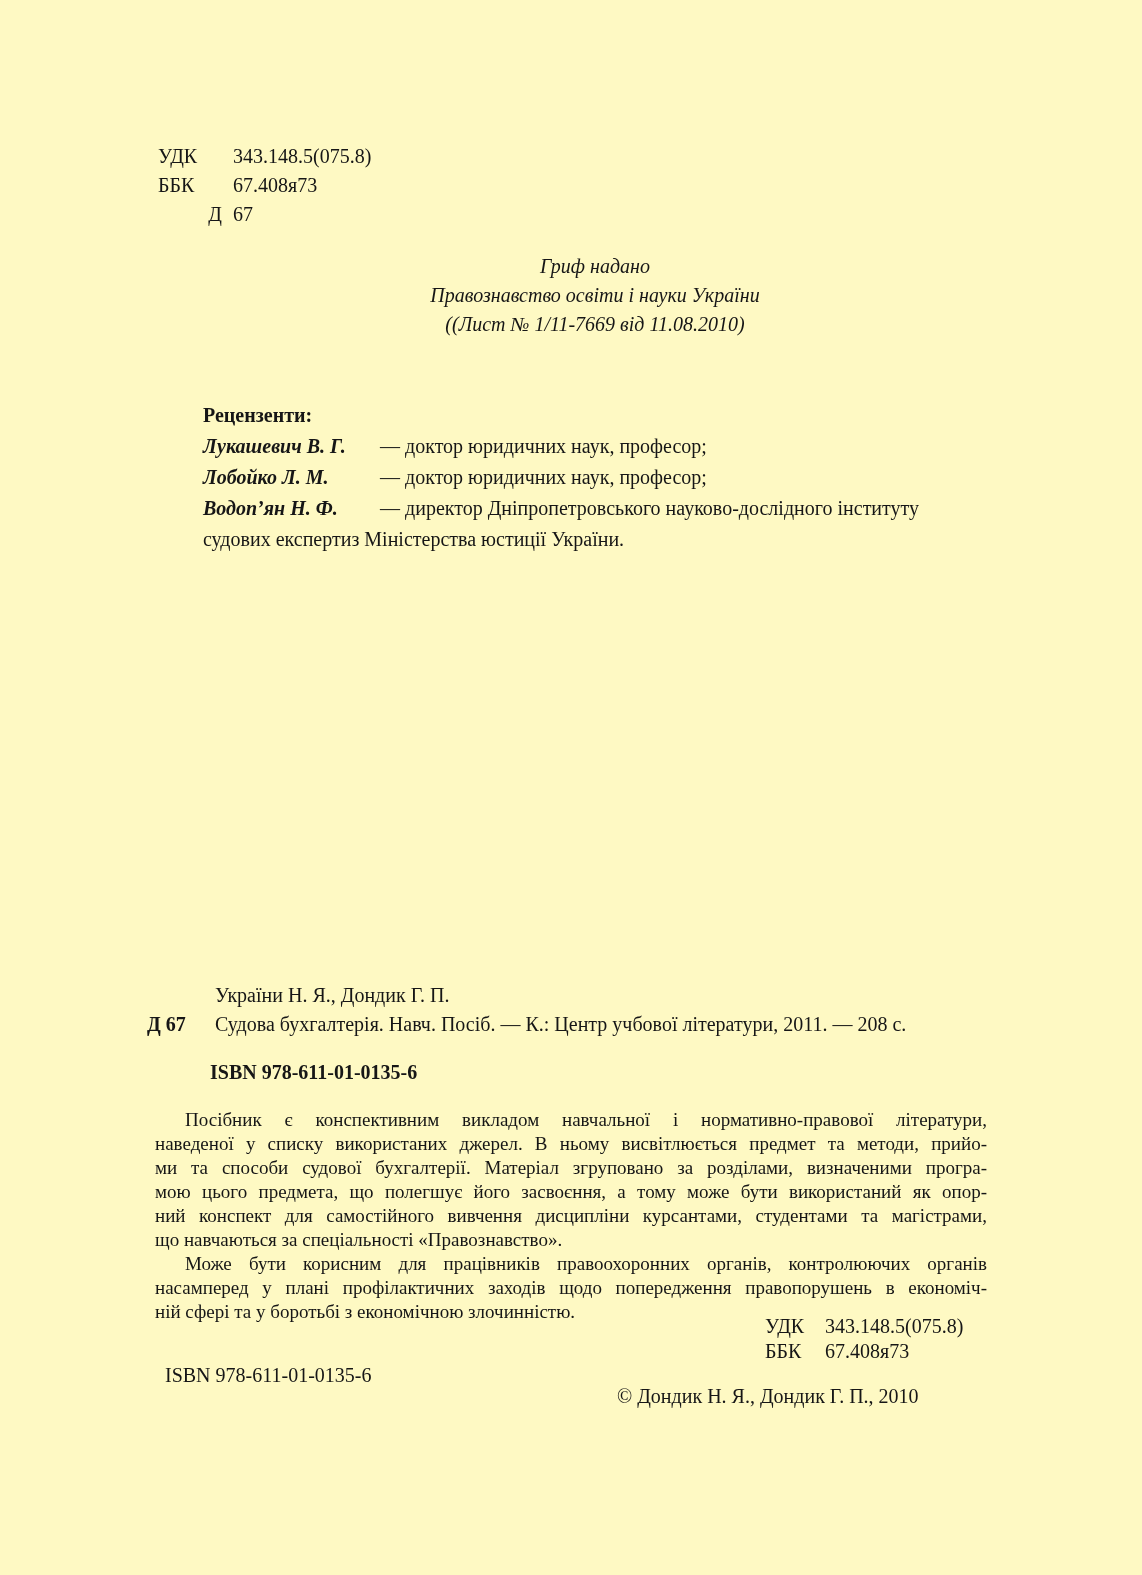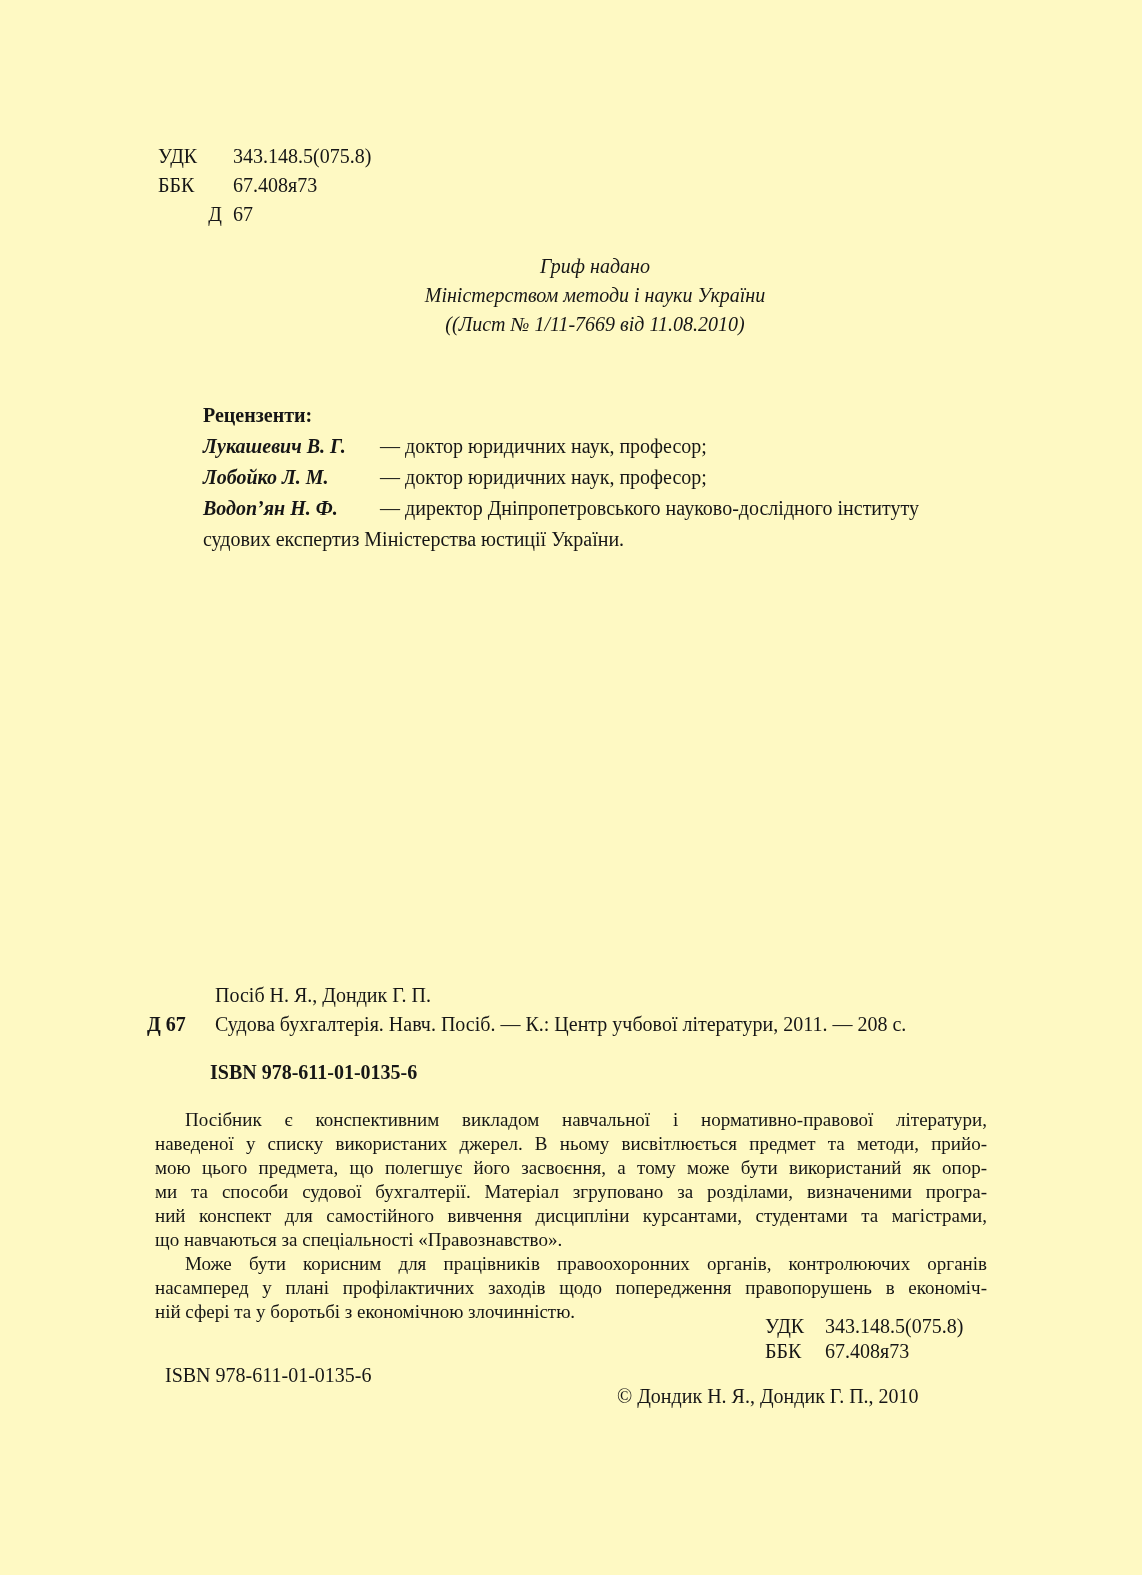--- a/index.html
+++ b/index.html
@@ -55,48 +55,48 @@
     <div class="code-row">
       <span class="lbl">ББК</span><span class="val">67.408я73</span>
     </div>
     <div class="code-row">
       <span class="lbl right">Д</span><span class="val">67</span>
     </div>
   </div>
 
   <div class="abs grant" style="left:205px;top:252px;text-align:center;">
     <div>Гриф надано</div>
-    <div>Міністерством методи і науки України</div>
+    <div>Правознавство освіти і науки України</div>
     <div>((Лист № 1/11-7669 від 11.08.2010)</div>
   </div>
 
   <div class="abs reviewers" style="left:203px;top:400px;">
     <div class="rev-heading">Рецензенти:</div>
     <div class="rev-row">
       <span class="rev-name">Лукашевич В. Г.</span><span>— доктор юридичних наук, професор;</span>
     </div>
     <div class="rev-row">
       <span class="rev-name">Лобойко Л. М.</span><span>— доктор юридичних наук, професор;</span>
     </div>
     <div class="rev-row">
       <span class="rev-name">Водоп’ян Н. Ф.</span><span>— директор Дніпропетровського науково-дослідного інституту</span>
     </div>
     <div>судових експертиз Міністерства юстиції України.</div>
   </div>
 
-  <div class="abs" style="left:215px;top:984px;">Посіб Н. Я., Дондик Г. П.</div>
+  <div class="abs" style="left:215px;top:984px;">України Н. Я., Дондик Г. П.</div>
   <div class="abs bold" style="left:147px;top:1013px;">Д 67</div>
   <div class="abs" style="left:215px;top:1013px;width:740px;">Судова бухгалтерія. Навч. Посіб. — К.: Центр учбової літератури, 2011. — 208 с.</div>
   <div class="abs bold" style="left:210px;top:1061px;">ISBN 978-611-01-0135-6</div>
 
   <div class="abs annotation" style="left:155px;top:1108px;">
     <div class="jline indent">Посібник є конспективним викладом навчальної і нормативно-правової літератури,</div>
     <div class="jline">наведеної у списку використаних джерел. В ньому висвітлюється предмет та методи, прийо-</div>
+    <div class="jline">ми та способи судової бухгалтерії. Матеріал згруповано за розділами, визначеними програ-</div>
     <div class="jline">мою цього предмета, що полегшує його засвоєння, а тому може бути використаний як опор-</div>
-    <div class="jline">ми та способи судової бухгалтерії. Матеріал згруповано за розділами, визначеними програ-</div>
     <div class="jline">ний конспект для самостійного вивчення дисципліни курсантами, студентами та магістрами,</div>
     <div>що навчаються за спеціальності «Правознавство».</div>
     <div class="jline indent">Може бути корисним для працівників правоохоронних органів, контролюючих органів</div>
     <div class="jline">насамперед у плані профілактичних заходів щодо попередження правопорушень в економіч-</div>
     <div>ній сфері та у боротьбі з економічною злочинністю.</div>
   </div>
 
   <div class="abs codes-bottom" style="left:765px;top:1314px;">
     <div class="code-row">
       <span class="lbl">УДК</span><span>343.148.5(075.8)</span>

